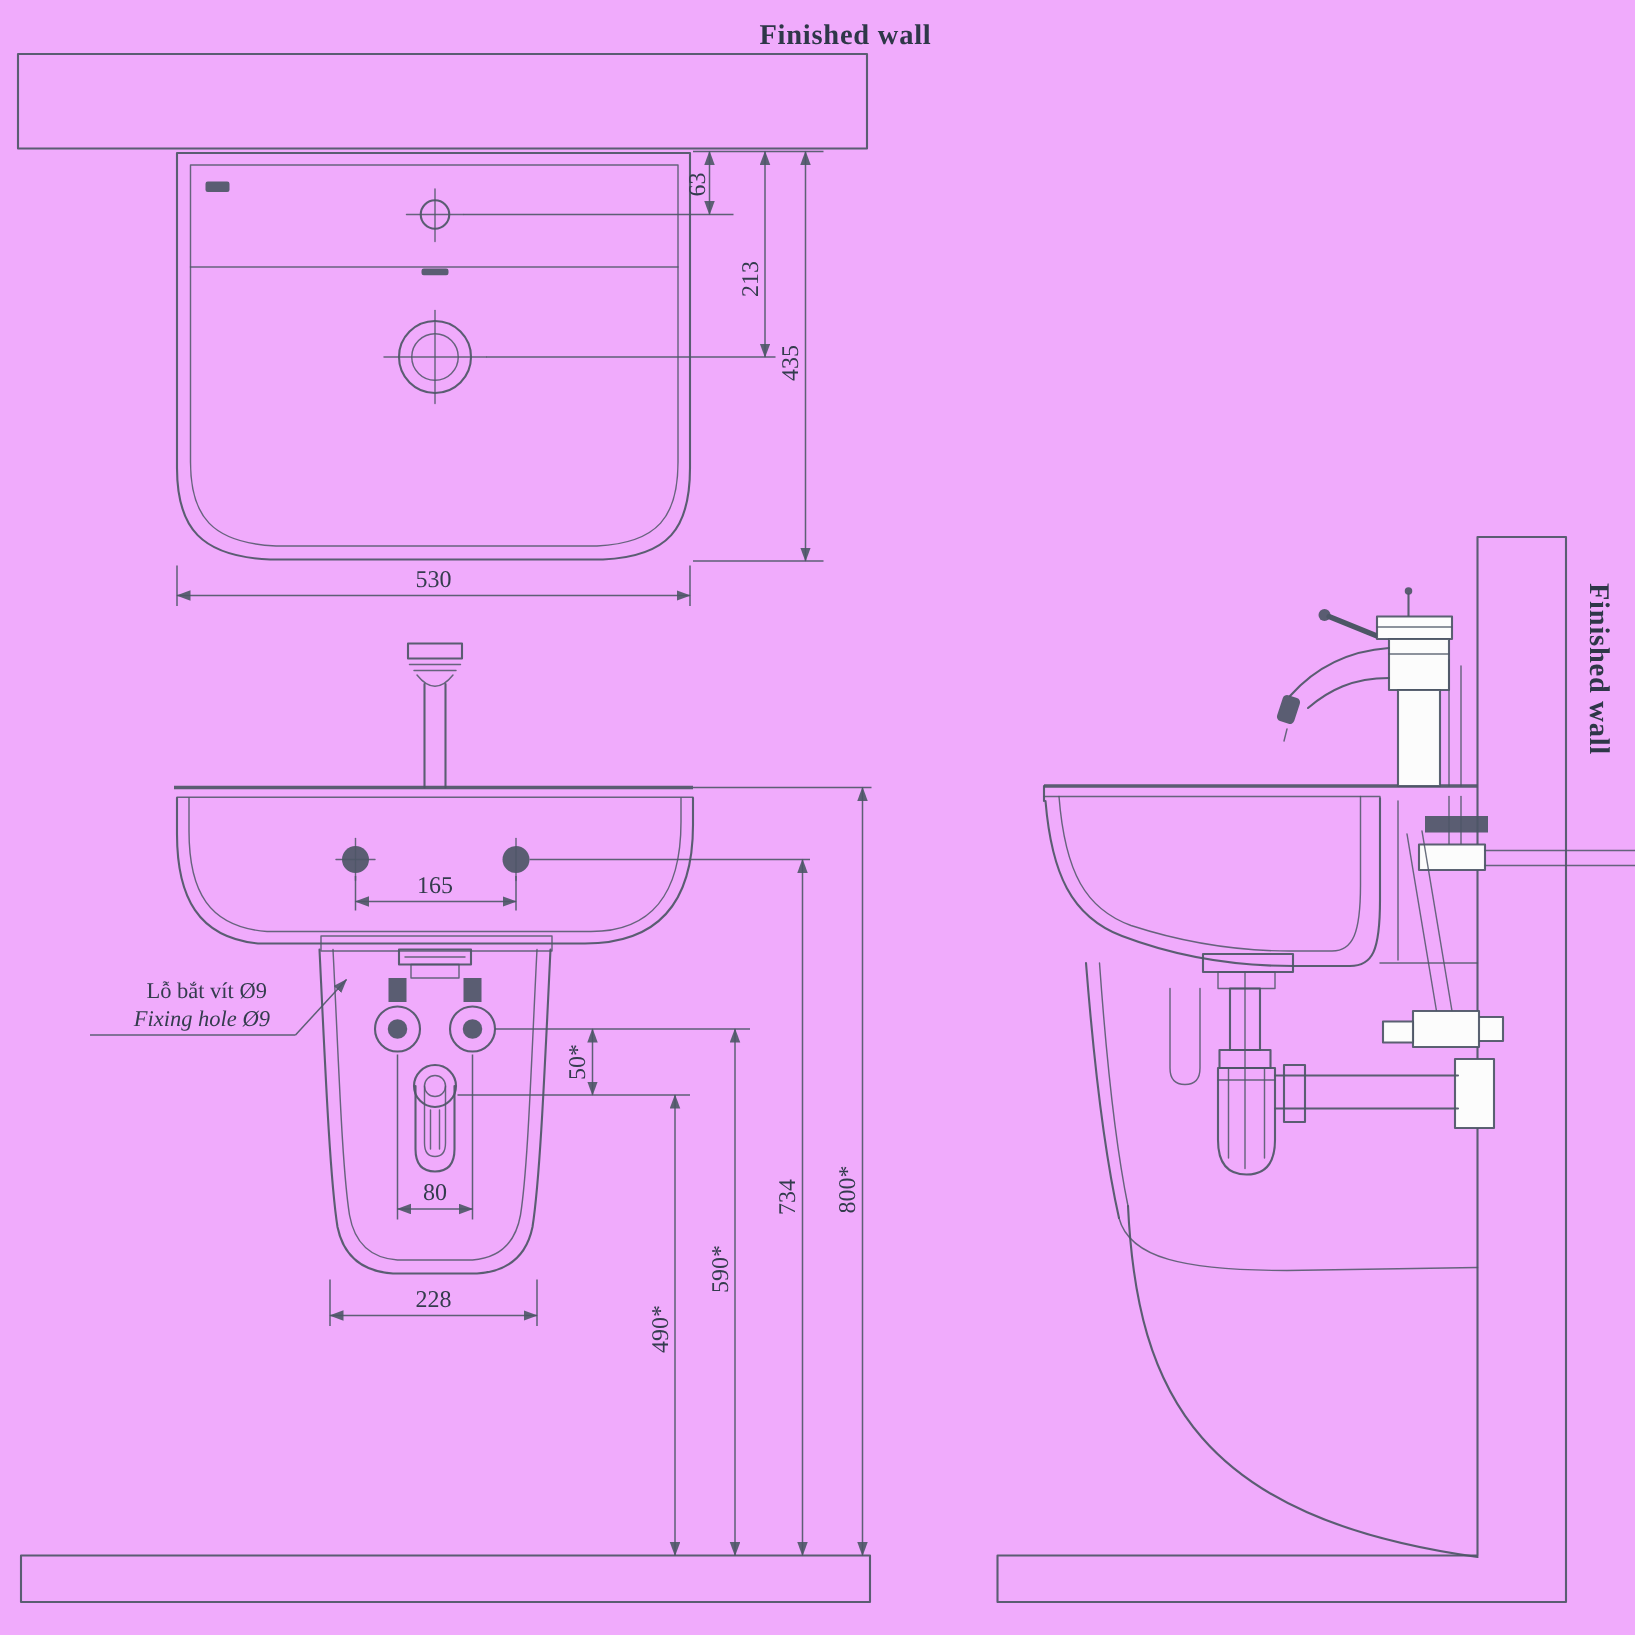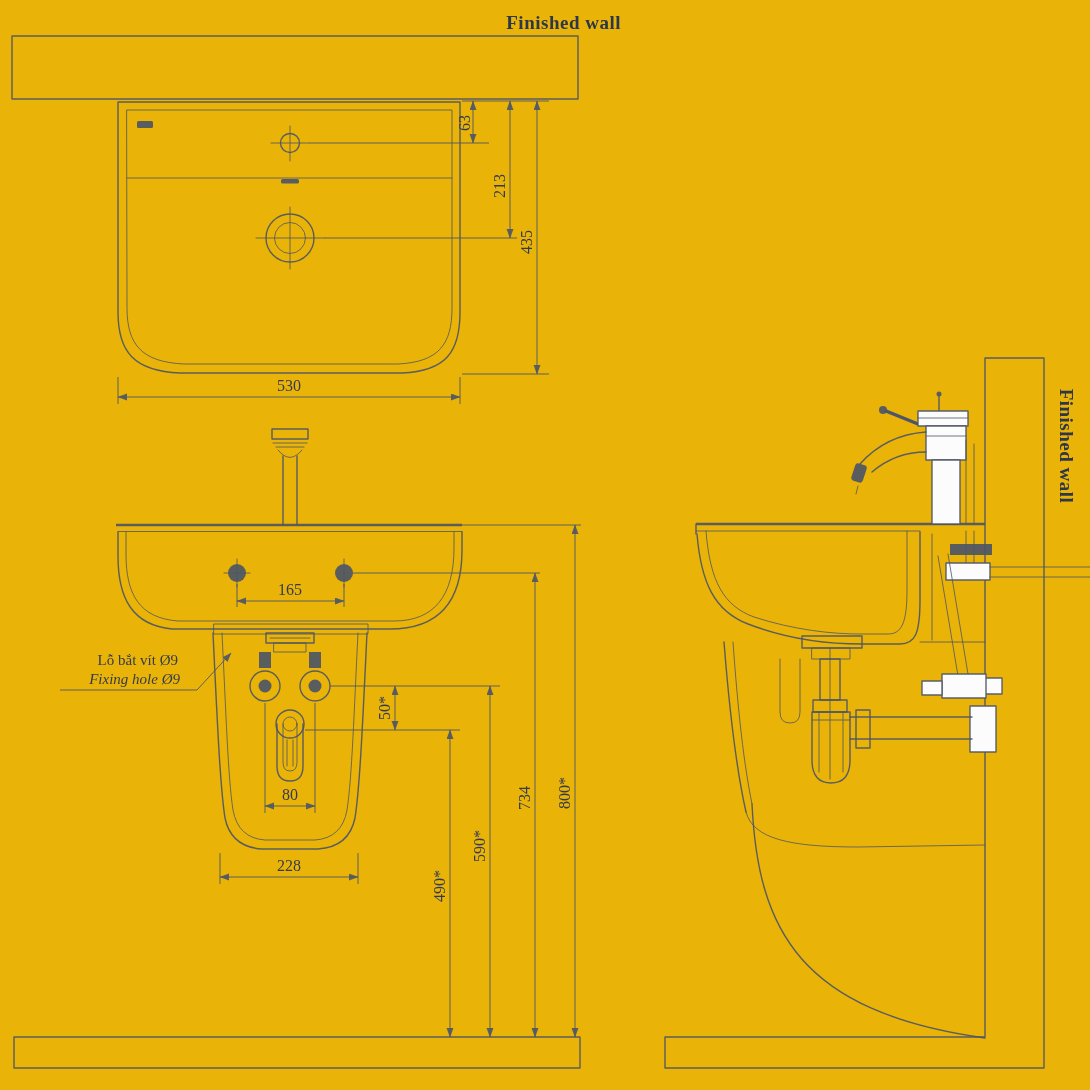--- a/index.html
+++ b/index.html
@@ -1,16 +1,16 @@
 <!DOCTYPE html>
 <html><head>
 <meta charset="utf-8">
 <style>
   html,body { margin:0; padding:0; background:#fcfcfc; }
-  .canvas { position:relative; width:1090px; height:1090px; background:#eab308; overflow:hidden; }
+  .canvas { position:relative; width:1090px; height:1090px; background:#f0abfc; overflow:hidden; }
   svg text { user-select:none; }
   .ln      { stroke:#4d5666; fill:none; stroke-width:1.4; stroke-linecap:round; stroke-linejoin:round; stroke-opacity:.92; }
   .ln-thin { stroke:#4d5666; fill:none; stroke-width:0.95; stroke-linecap:round; stroke-linejoin:round; stroke-opacity:.85; }
   .ln-thick{ stroke:#4d5666; fill:none; stroke-width:2.3; stroke-opacity:.92; }
   .dim     { stroke:#4d5666; fill:none; stroke-width:1; stroke-opacity:.9; }
   .fill-dark { fill:#4d5666; stroke:none; fill-opacity:.92; }
   .bgfill  { fill:#fcfcfc; }
   .txt     { font-family:"Liberation Serif","DejaVu Serif",serif; fill:#333c4d; }
   .txt-dim { font-size:16px; }
   .txt-wall{ font-size:19px; font-weight:bold; letter-spacing:.5px; fill:#2e3748; }

